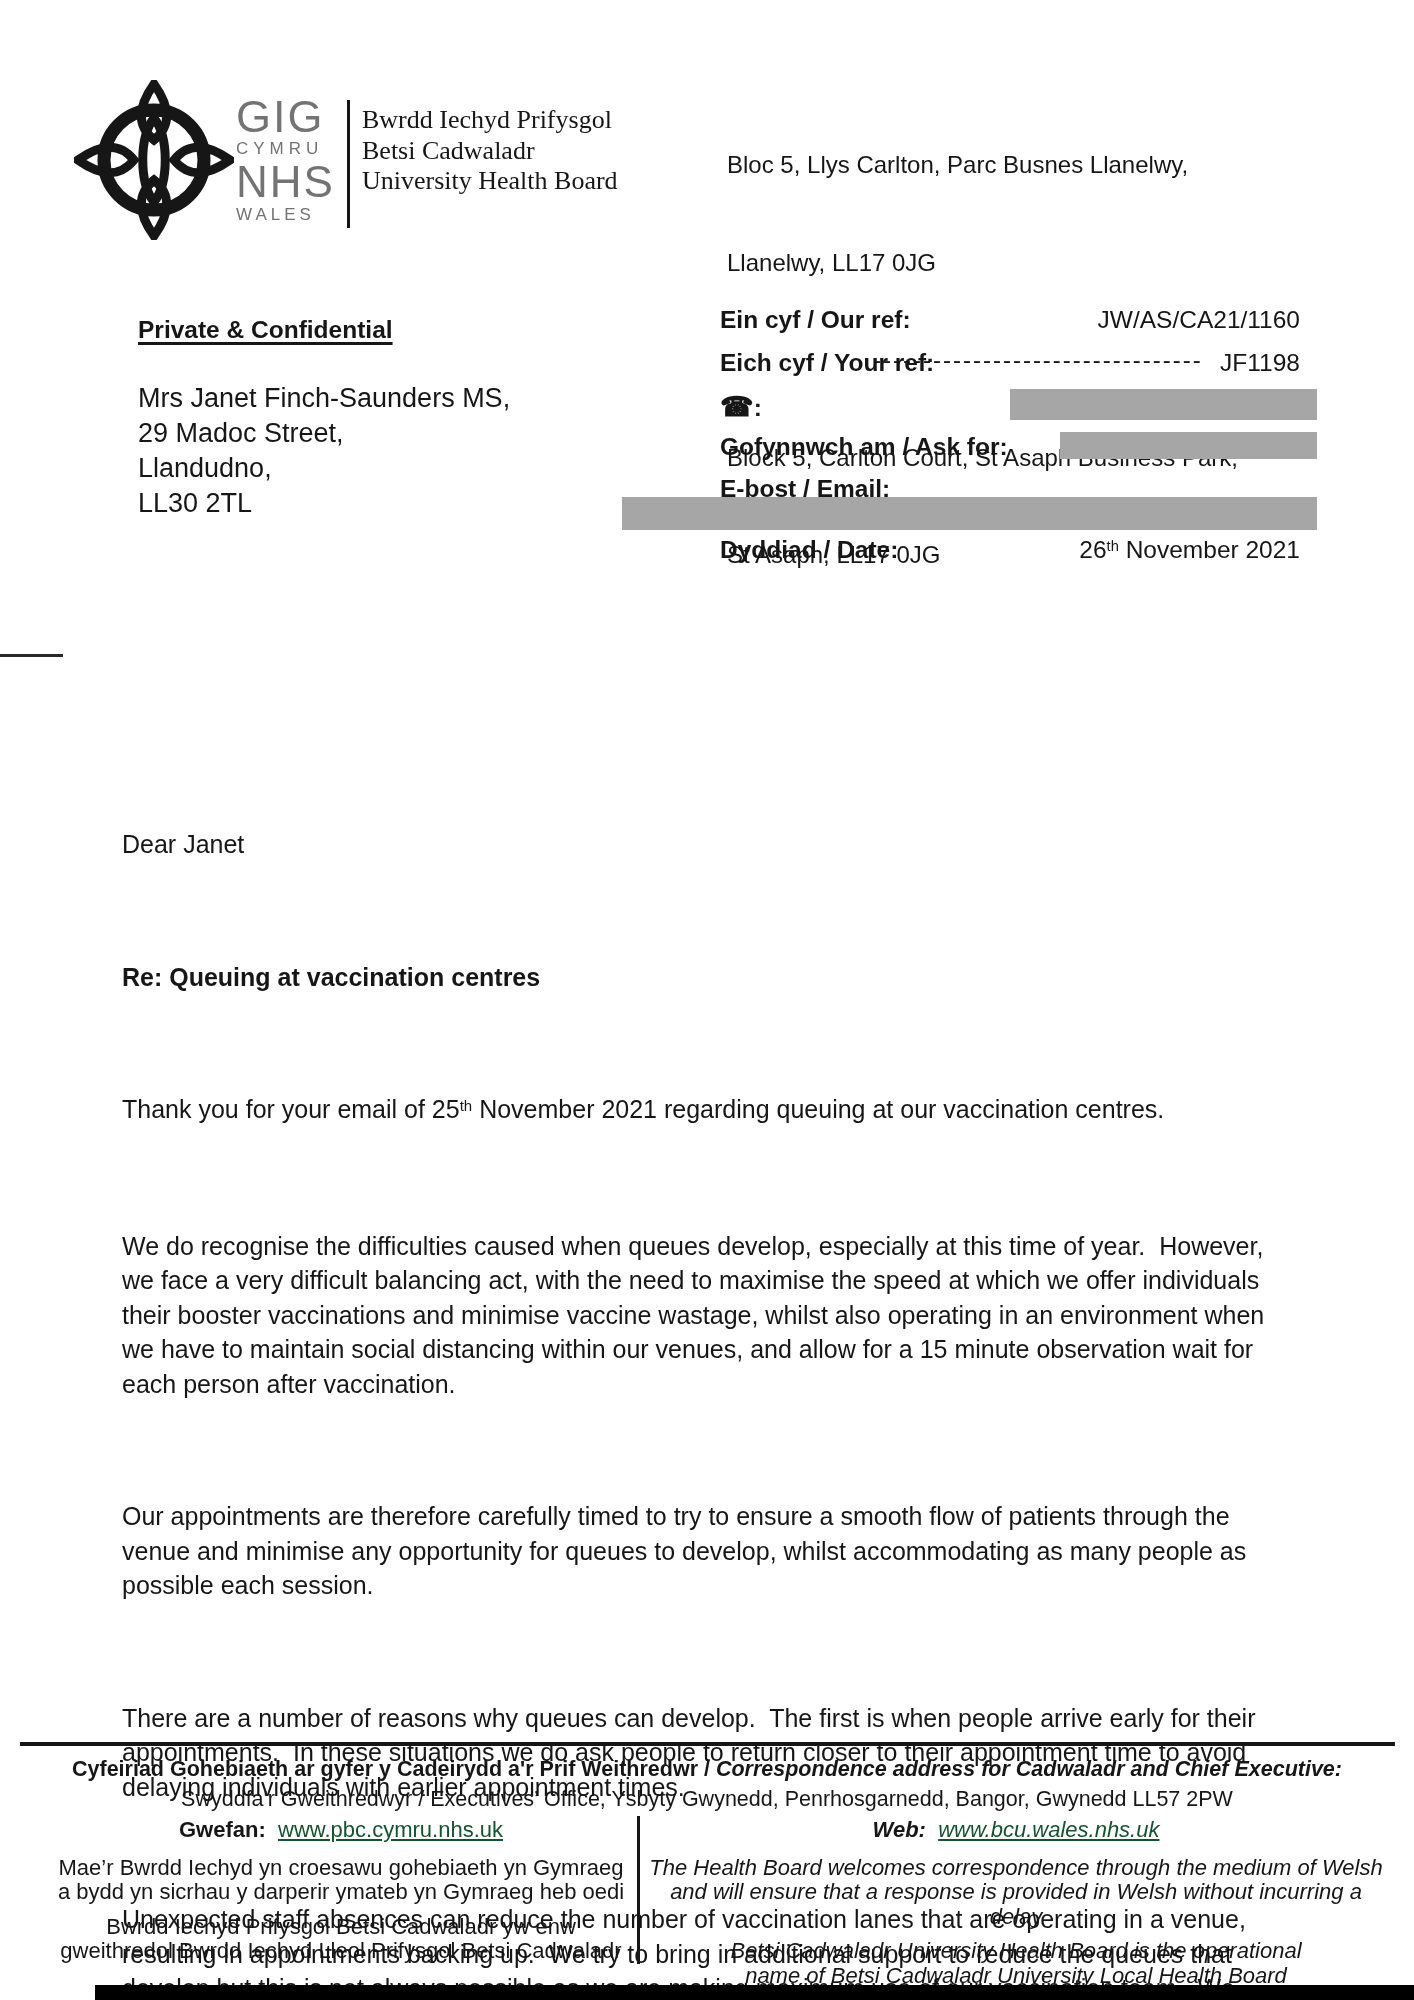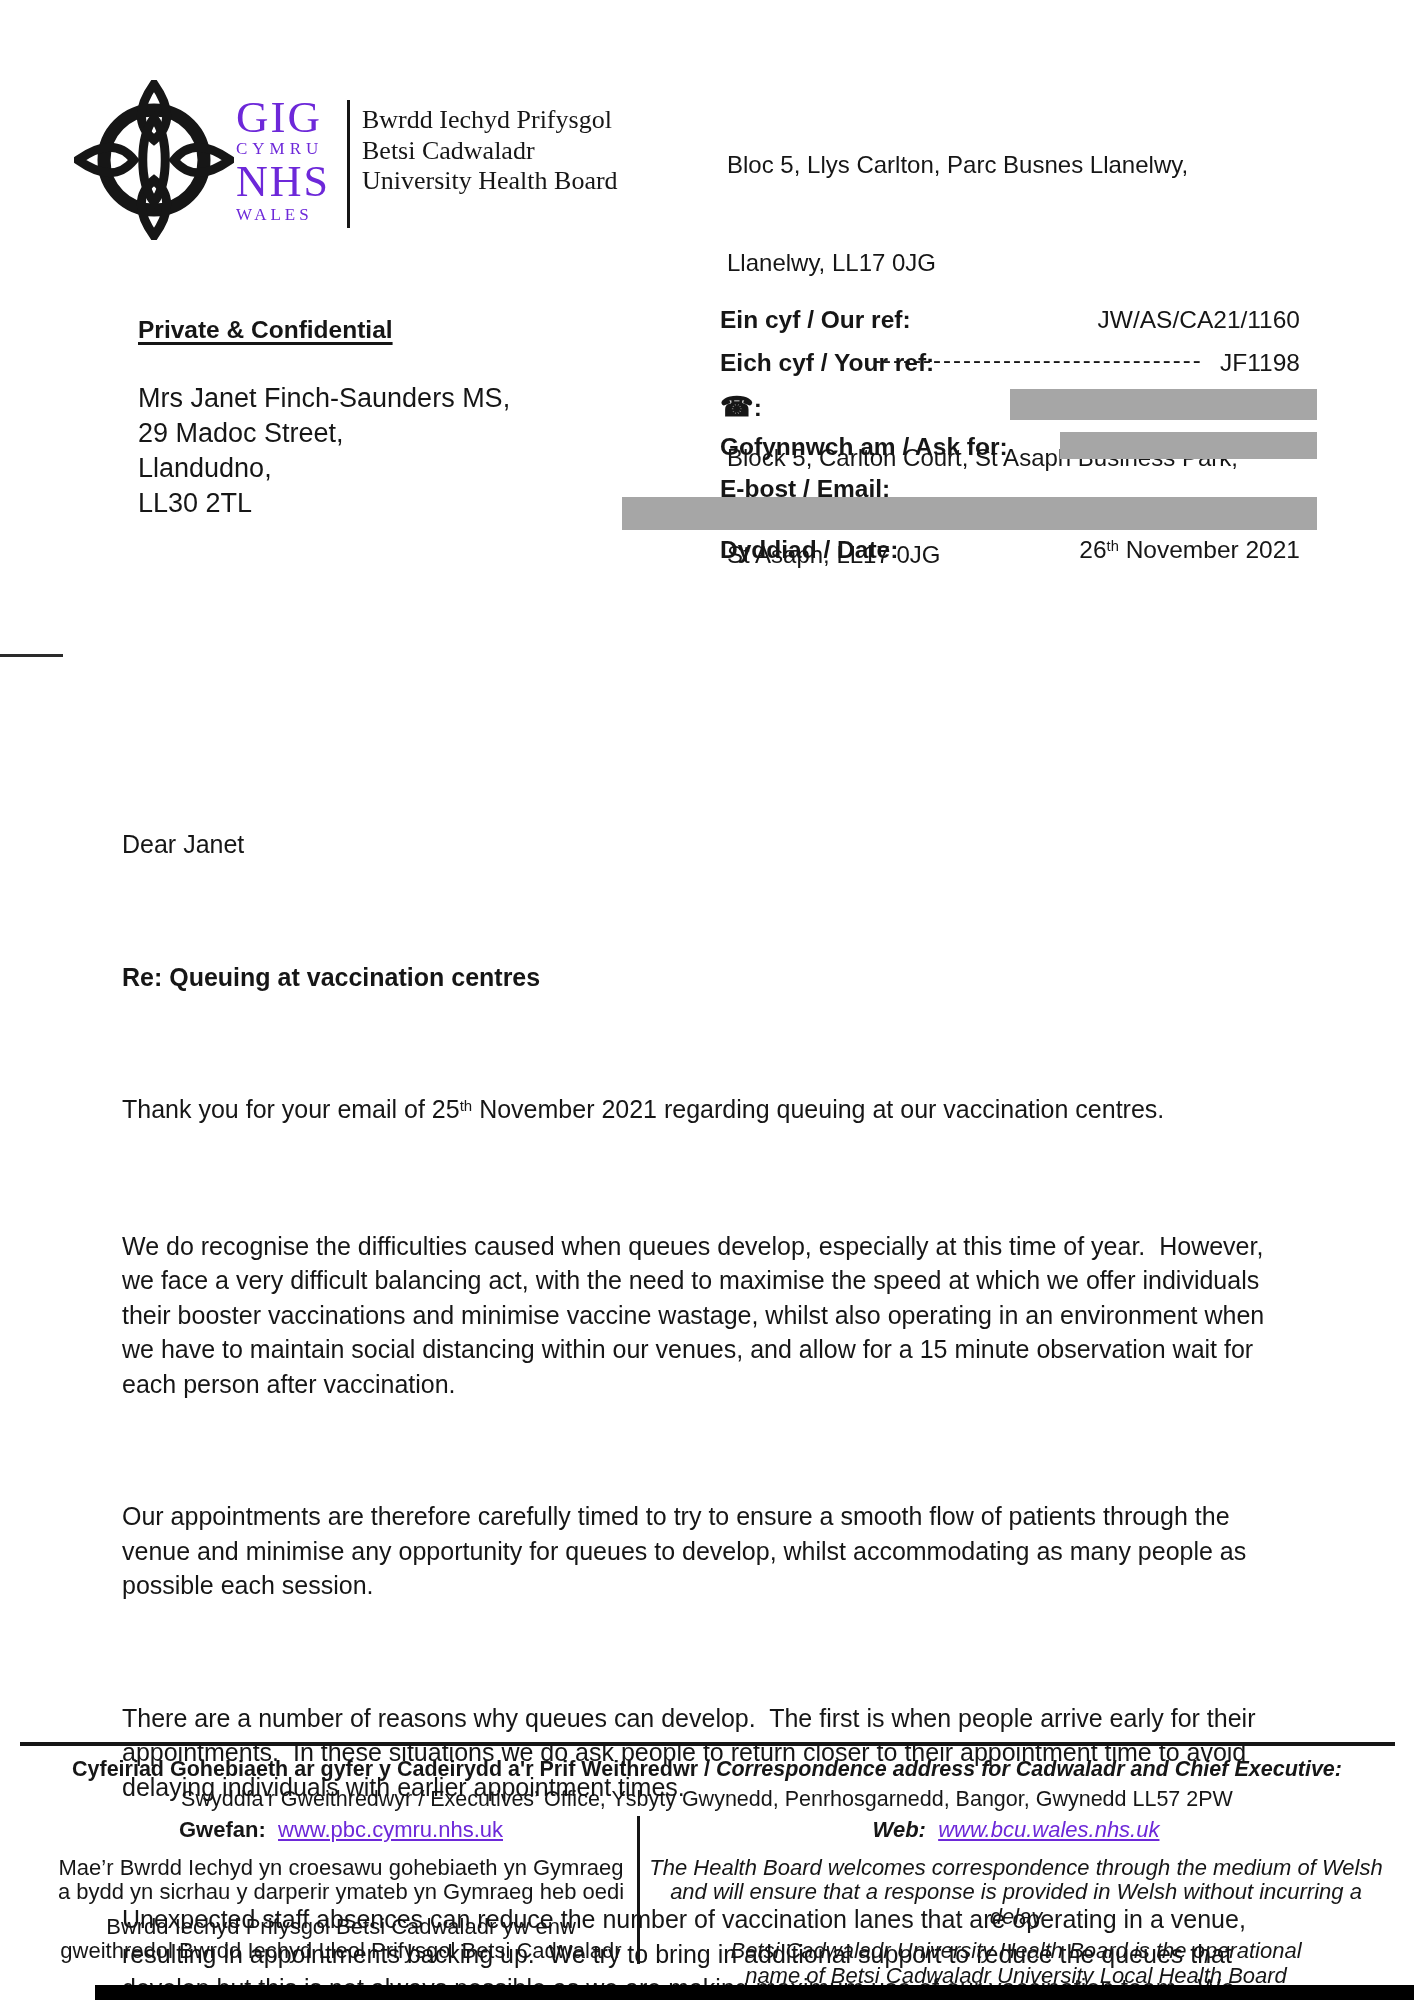--- a/index.html
+++ b/index.html
@@ -6,21 +6,21 @@
   .page{
     position:relative;
     width:1414px;height:2000px;
     background:#ffffff;
     font-family:"Liberation Sans", sans-serif;
     color:#161616;
     overflow:hidden;
   }
   
   .logo-knot{position:absolute;left:74px;top:80px;width:160px;height:160px;}
-  .logo-text{position:absolute;left:236px;top:96px;width:96px;text-align:left;color:#6d28d9;font-family:Liberation Serif, serif;}
+  .logo-text{position:absolute;left:236px;top:96px;width:96px;text-align:left;color:#737373;}
   .logo-gig{font-size:45px;line-height:42px;letter-spacing:2px;}
   .logo-cymru{font-size:17px;line-height:21px;letter-spacing:5px;}
   .logo-nhs{font-size:44px;line-height:45px;letter-spacing:2px;}
   .logo-wales{font-size:17px;line-height:22px;letter-spacing:4px;}
   .logo-divider{position:absolute;left:347px;top:100px;width:3px;height:128px;background:#161616;}
   .org-name{position:absolute;left:362px;top:105px;font-size:26px;line-height:30.5px;font-family:Liberation Serif, serif;}
   
   .sender-address{position:absolute;left:727px;top:84px;font-size:24px;line-height:32.5px;white-space:pre;}
   .sender-address .dashes{letter-spacing:2px;margin-left:146px;}
   
@@ -42,21 +42,21 @@
   
   .footer-rule{position:absolute;left:20px;top:1742px;width:1375px;height:4px;background:#161616;}
   .corr-line{position:absolute;left:0;top:1757px;width:1414px;text-align:center;font-size:21.5px;font-weight:bold;white-space:pre;}
   .corr-en{font-style:italic;}
   .office-line{position:absolute;left:0;top:1787px;width:1414px;text-align:center;font-size:21.5px;}
   .footer-col{position:absolute;top:1818px;text-align:center;font-size:22px;line-height:24.5px;}
   .footer-col.left{left:45px;width:592px;}
   .footer-col.right{left:648px;width:736px;font-style:italic;}
   .web-row{margin-bottom:13px;white-space:pre;}
   .web-label{font-weight:bold;}
-  .web-link{color:#6d28d9;text-decoration:underline;cursor:pointer;}
+  .web-link{color:#14532d;text-decoration:underline;cursor:pointer;}
   .op-block{margin-top:10px;}
   .footer-divider{position:absolute;left:637px;top:1816px;width:3px;height:148px;background:#161616;}
   .bottom-bar{position:absolute;left:95px;top:1985px;width:1319px;height:15px;background:#000000;}
 </style>
 </head>
 <body>
 
 <div class="page">
 
   <svg class="logo-knot" viewBox="0 0 160 160" xmlns="http://www.w3.org/2000/svg">

